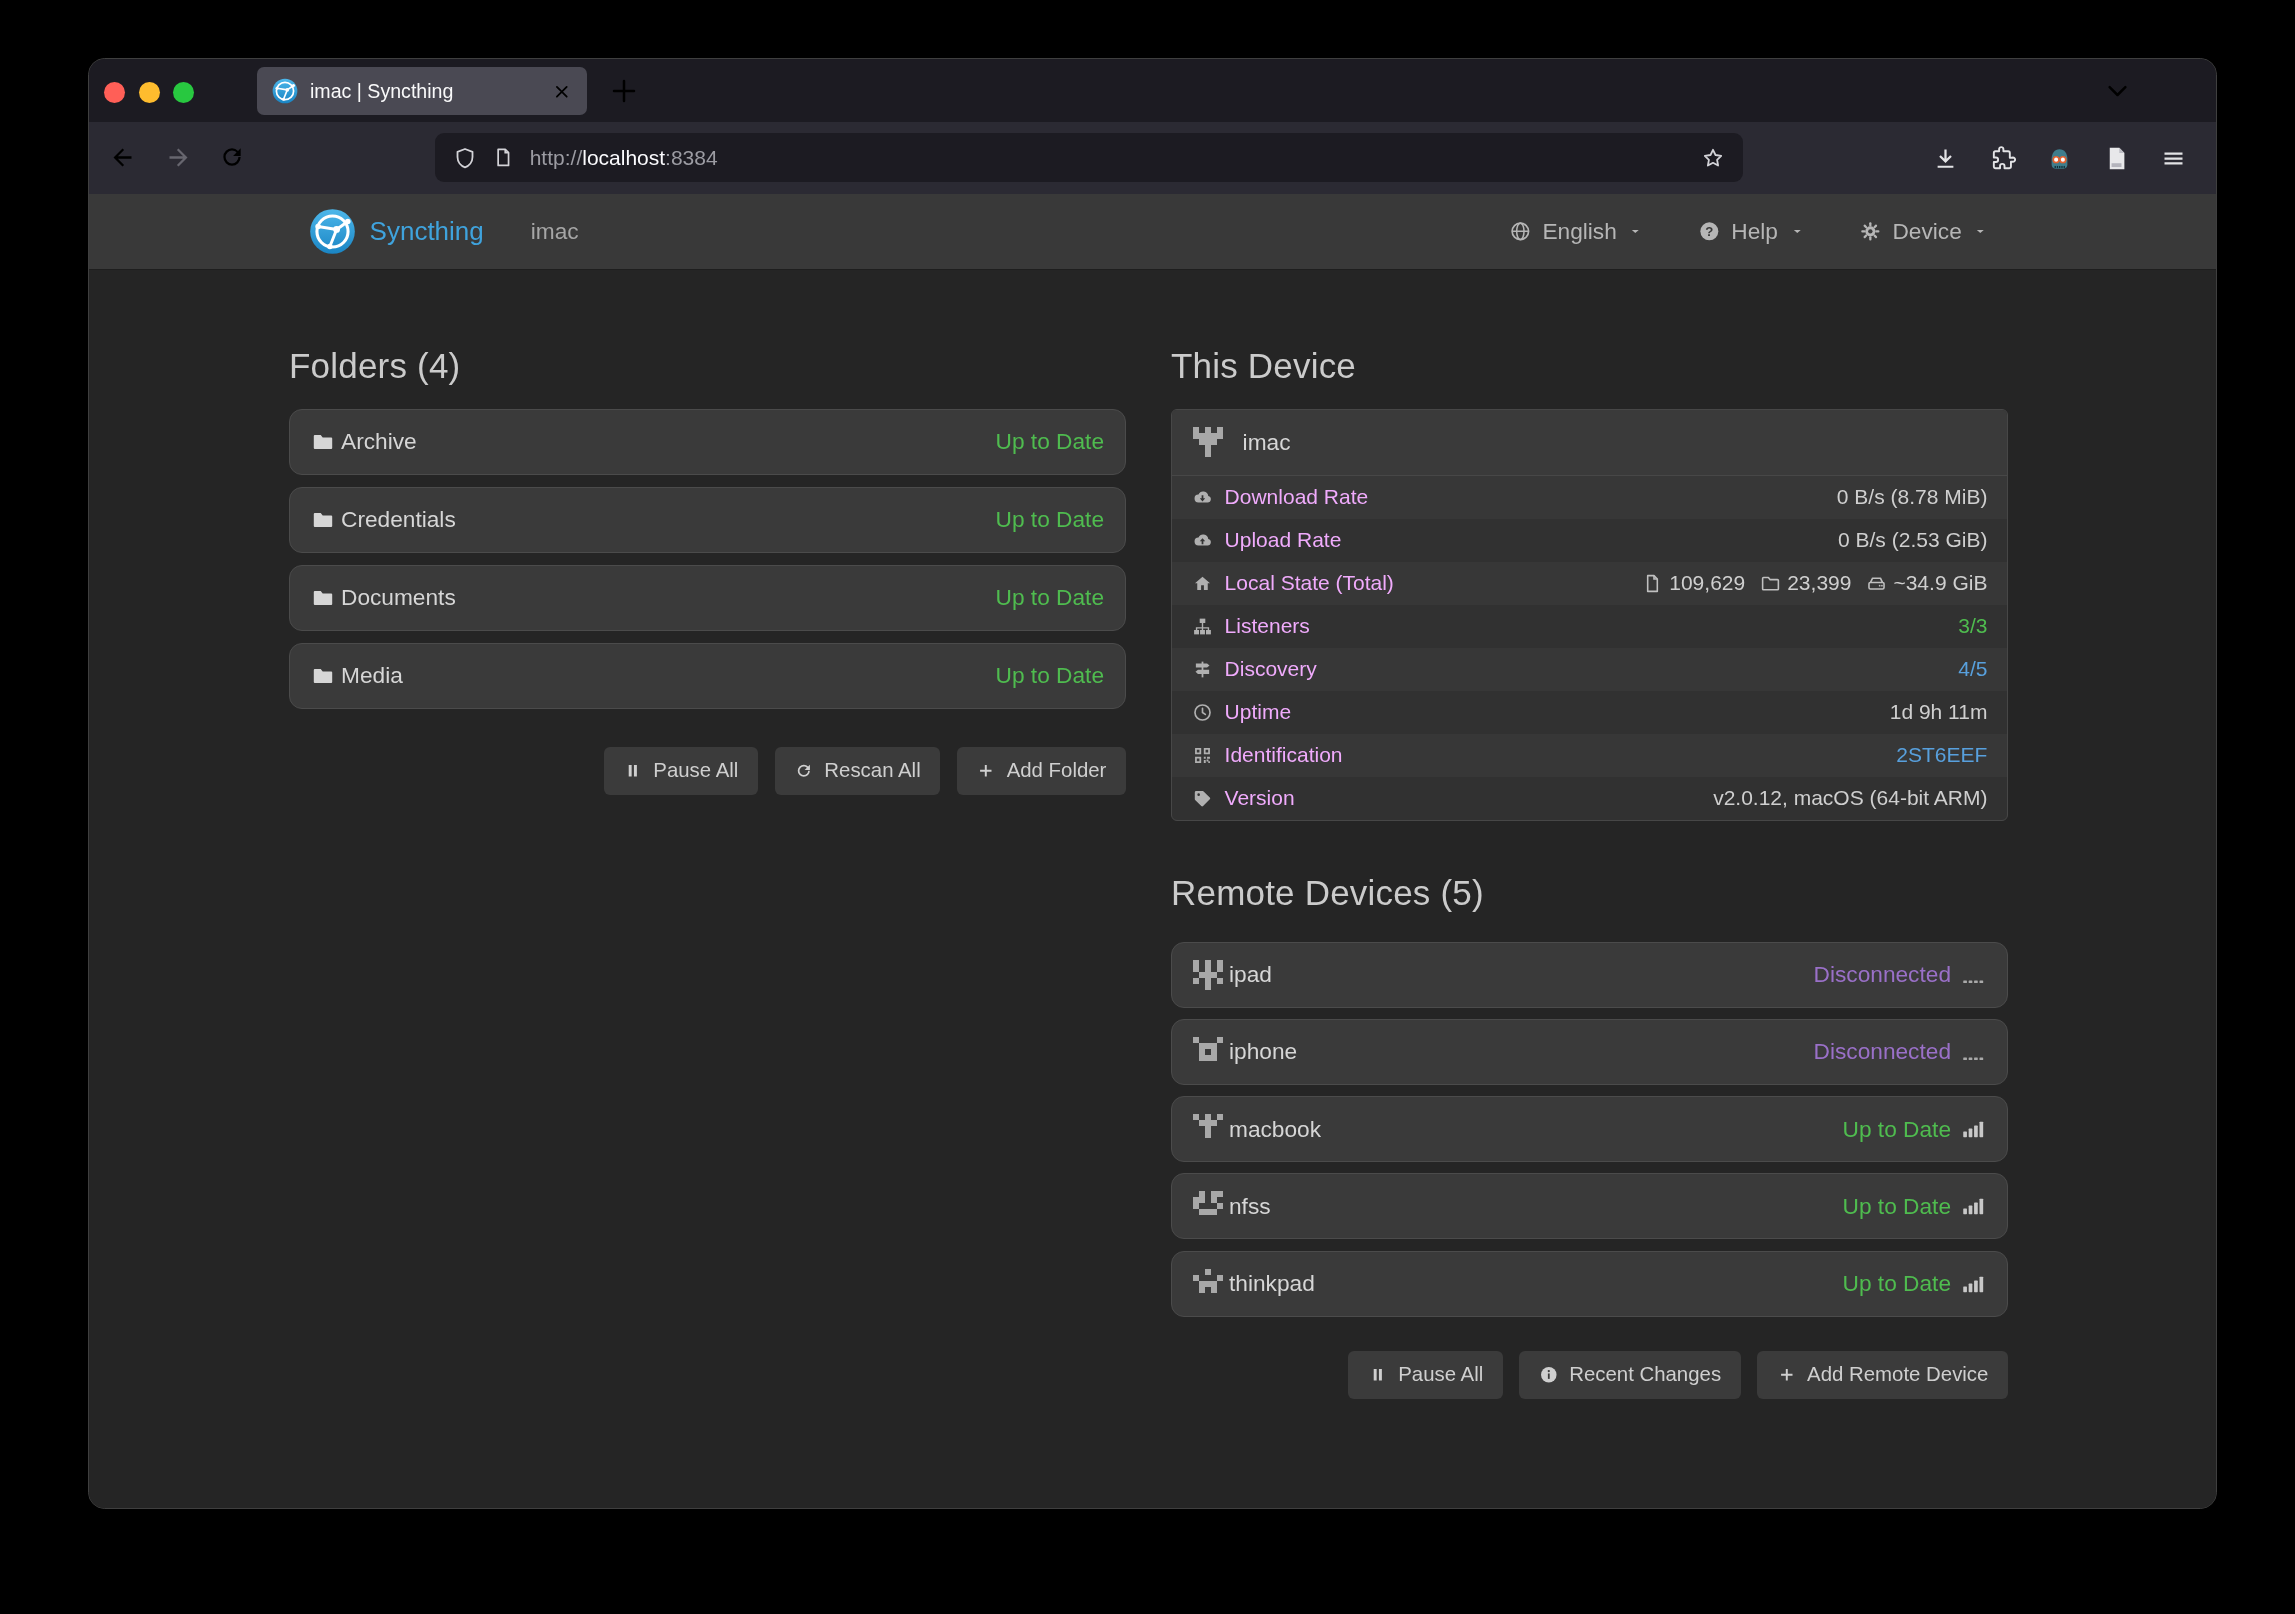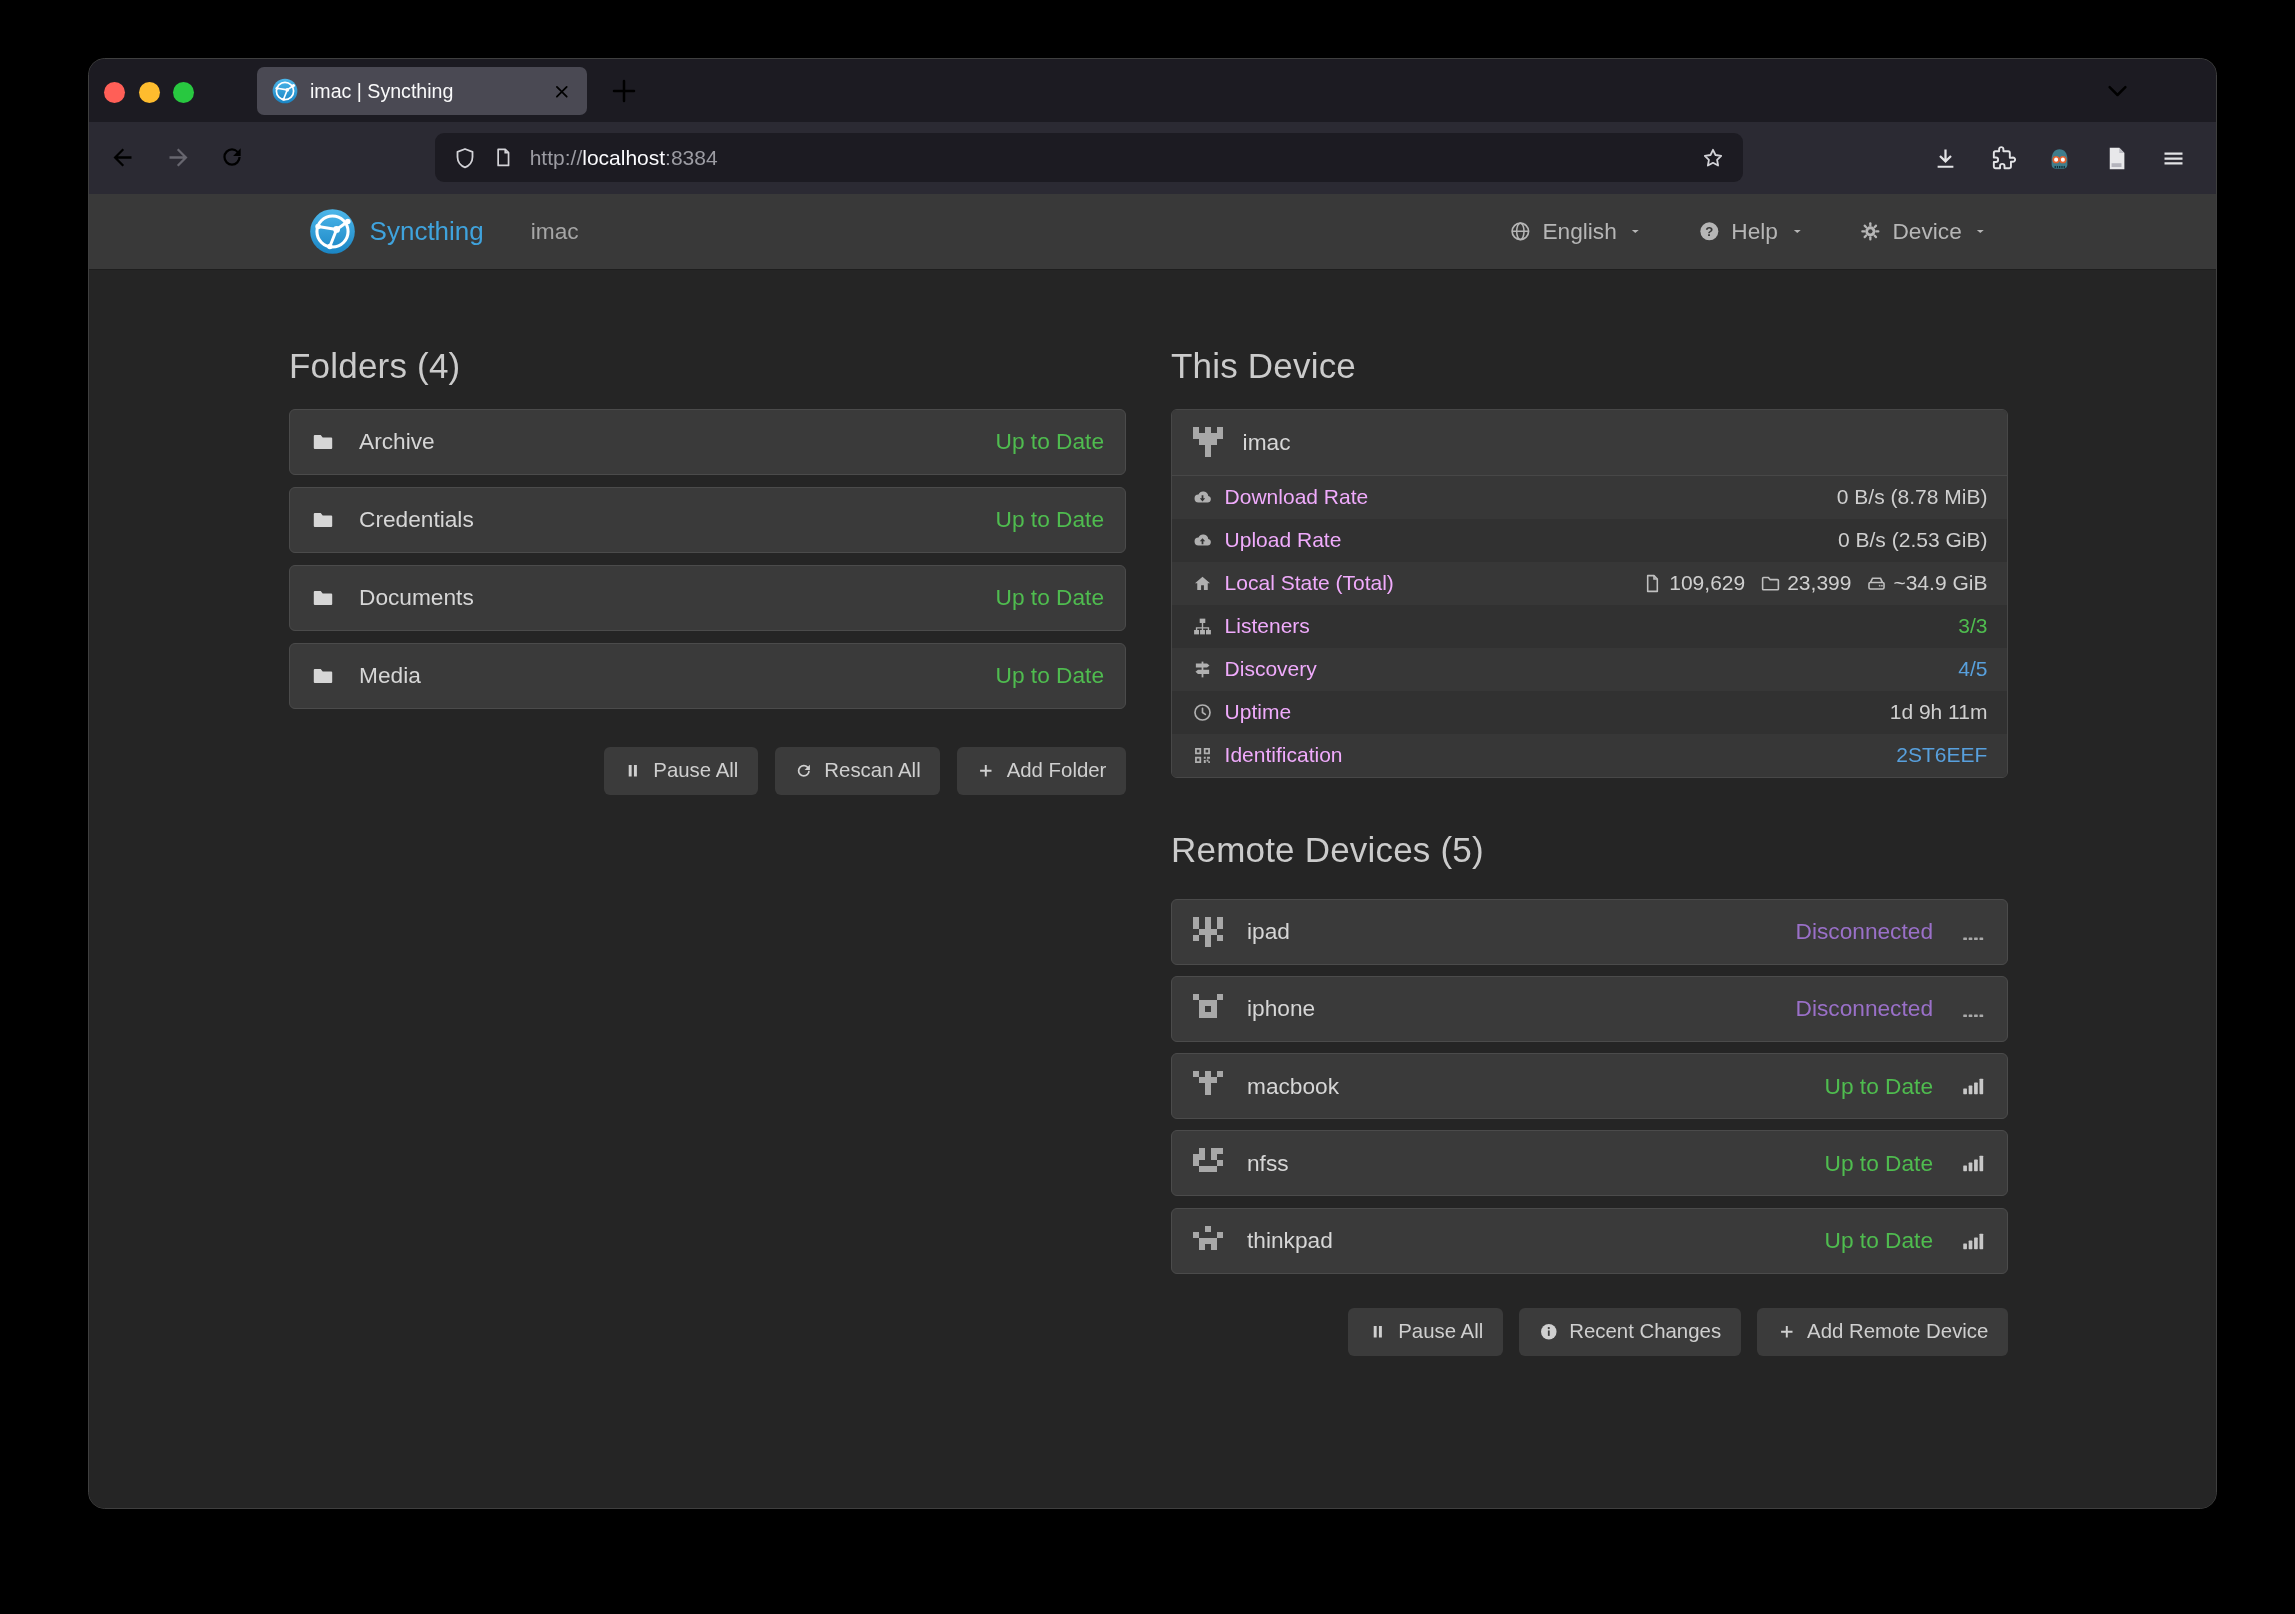--- a/index.html
+++ b/index.html
@@ -32,21 +32,21 @@
   .brand-name{font-size:26px;font-weight:normal;color:#3fa3dd}
   .host-name{font-size:22.7px;color:#a6a6a6;margin-left:47px}
   .nav-menus{margin-left:auto;display:flex;gap:54px}
   .nav-menu{display:flex;align-items:center;gap:10.6px;font-size:22.7px;color:#b6b6b6;cursor:pointer}
 
   .content{padding:72px 0 0 200px;display:flex;gap:45px}
   .col{width:837px;flex:0 0 837px}
   h2{font-size:35px;line-height:47px;color:#cbcbcb;font-weight:400;letter-spacing:0.2px;margin-bottom:19.6px}
   h2.remote{margin-top:48px;margin-bottom:26px}
 
-  .row-card{height:66px;background:#3a3a3a;border:0.8px solid #4b4b4b;border-radius:6px;margin-bottom:12px;display:flex;align-items:center;padding:0 21px;gap:24px;font-size:22.7px;color:#d6d6d6;cursor:pointer}
+  .row-card{height:66px;background:#3a3a3a;border:0.8px solid #4b4b4b;border-radius:13px;margin-bottom:12px;display:flex;align-items:center;padding:0 21px;gap:6px;font-size:22.7px;color:#d6d6d6;cursor:pointer}
   .row-card.device{height:66px;margin-bottom:11.3px}
   .row-card .status{margin-left:auto;font-size:22.7px}
   .row-card .sig{color:#c8c8c8;margin-left:3px}
 
   .btn-row{display:flex;justify-content:flex-end;gap:16.6px;margin-top:38px}
   .btn-row.remote{margin-top:34px}
   .btn{height:48px;background:#3b3b3b;border:none;border-radius:6px;display:flex;align-items:center;gap:10.6px;padding:0 19.6px;font-size:20.4px;color:#cfcfcf;font-family:"Liberation Sans",sans-serif;cursor:pointer}
 
   .panel{border:0.8px solid #474747;border-radius:6px;background:#313131;overflow:hidden}
   .panel-header{height:66px;background:#3a3a3a;border-bottom:0.8px solid #474747;display:flex;align-items:center;gap:19.6px;padding:0 21px;font-size:22.7px;color:#d6d6d6}
@@ -485,20 +485,32 @@
                   <span class="ic ic-28">
                     <svg viewBox="0 0 24 24" xmlns="http://www.w3.org/2000/svg">
                       <path d="M3.5 3.5h7v7h-7zm2 2v3h3v-3zM13.5 3.5h7v7h-7zm2 2v3h3v-3zM3.5 13.5h7v7h-7zm2 2v3h3v-3z" fill="currentColor"></path>
                       <path d="M13.5 13.5h2.2v2.2h-2.2zM17.2 13.5h3.3v2.2h-3.3zM13.5 17.2h2.2v3.3h-2.2zM16.6 16.6h2.2v2.2h-2.2zM18.6 18.6h1.9v1.9h-1.9z" fill="currentColor"></path>
                     </svg>
                   </span>
                   <span>Identification</span>
                 </span>
                 <span class="tvalue" style="color: rgb(88, 160, 221);">2ST6EEF</span>
               </div>
+              <div class="trow">
+                <span class="tlabel">
+                  <span class="ic ic-28">
+                    <svg viewBox="0 0 24 24" xmlns="http://www.w3.org/2000/svg">
+                      <path d="M20.6 12.7l-7.9 7.9a1.5 1.5 0 0 1-2.1 0l-7-7a1.5 1.5 0 0 1-.4-1.1V5.1A1.6 1.6 0 0 1 4.8 3.5h7.4a1.5 1.5 0 0 1 1.1.4l7.3 7.3a1.5 1.5 0 0 1 0 1.5z" fill="currentColor"></path>
+                      <circle cx="7.6" cy="7.6" r="1.5" fill="#343434"></circle>
+                    </svg>
+                  </span>
+                  <span>Version</span>
+                </span>
+                <span class="tvalue">v2.0.12, macOS (64-bit ARM)</span>
+              </div>
             </div>
         </div>
 
         <h2 class="remote">Remote Devices (5)</h2>
         <div id="remote-rows">
             <div class="row-card device">
               <span class="ic ic-40 identicon">
                 <svg viewBox="0 0 40 40" xmlns="http://www.w3.org/2000/svg">
                   <g fill="currentColor">
                     <rect x="0" y="0" width="8" height="8"></rect>

